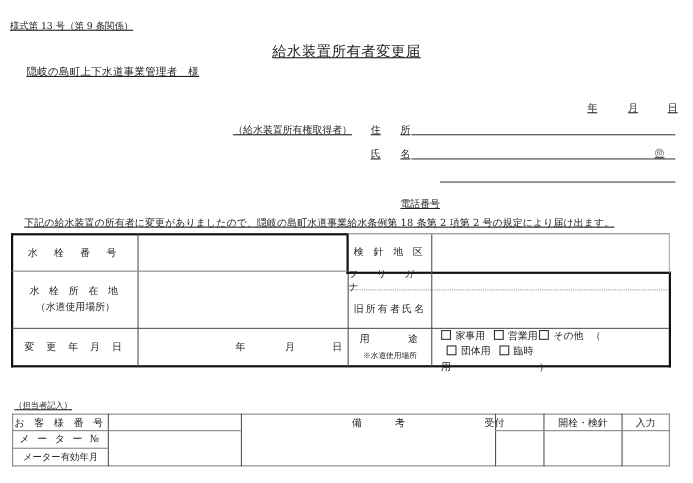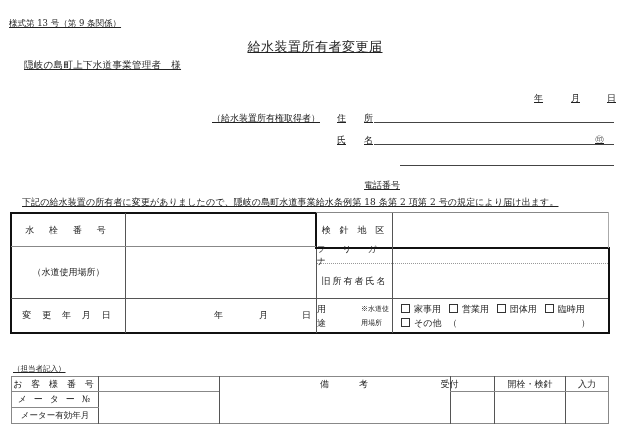--- a/index.html
+++ b/index.html
@@ -74,44 +74,45 @@
 
 <div class="cell sp" style="left:12px;top:214px;width:113px;height:32px;">水 栓 番 号</div>
 <div class="cell" style="left:126px;top:214px;width:189px;height:32px;"></div>
 
 <div class="cell" style="left:317px;top:213px;width:75px;height:34px;flex-direction:column;line-height:13px;">
   <span class="sp2">検 針 地 区</span>
 </div>
 <div class="cell" style="left:393px;top:213px;width:215px;height:34px;"></div>
 
 <div class="cell" style="left:12px;top:247px;width:113px;height:51px;flex-direction:column;line-height:15px;">
+  <span class="sp2">水 栓 所 在 地</span>
   <span>（水道使用場所）</span>
 </div>
 <div class="cell" style="left:126px;top:247px;width:189px;height:51px;"></div>
 
 <div class="cell sp" style="left:317px;top:249px;width:75px;height:14px;font-size:8.5px;letter-spacing:7px;">フ リ ガ ナ</div>
 <div class="cell" style="left:393px;top:249px;width:215px;height:14px;"></div>
 
 <div class="cell sp2" style="left:317px;top:264px;width:75px;height:34px;letter-spacing:2px;">旧所有者氏名</div>
 <div class="cell" style="left:393px;top:264px;width:215px;height:34px;"></div>
 
 <div class="cell sp2" style="left:12px;top:299px;width:113px;height:33px;letter-spacing:4px;">変 更 年 月 日</div>
 <div class="cell" style="left:126px;top:299px;width:189px;height:33px;justify-content:flex-end;padding-right:4px;">
   <span>年</span>
   <span style="width:36px;display:inline-block;"></span>
   <span>月</span>
   <span style="width:34px;display:inline-block;"></span>
   <span>日</span>
 </div>
 
-<div class="cell" style="left:317px;top:299px;width:75px;height:33px;line-height:14px;">
+<div class="cell" style="left:317px;top:299px;width:75px;height:33px;flex-direction:column;line-height:14px;">
   <span style="letter-spacing:2px;">用　　　途</span>
   <span class="small">※水道使用場所</span>
 </div>
-<div class="cell" style="left:393px;top:299px;width:215px;height:33px;flex-direction:column;align-items:flex-start;padding-left:8px;line-height:14px;">
+<div class="cell" style="left:393px;top:299px;width:215px;height:33px;align-items:flex-start;padding-left:8px;line-height:14px;">
   <div>
     <span><span class="chk"></span><span>家事用</span></span>
     <span style="margin-left:5px;"><span class="chk"></span><span>営業用</span></span>
     <span style="margin-left:5px;"><span class="chk"></span><span>団体用</span></span>
     <span style="margin-left:5px;"><span class="chk"></span><span>臨時用</span></span>
   </div>
   <div>
     <span><span class="chk"></span><span>その他</span></span>
     <span style="margin-left:4px;">（</span>
     <span style="display:inline-block;width:118px;"></span>

